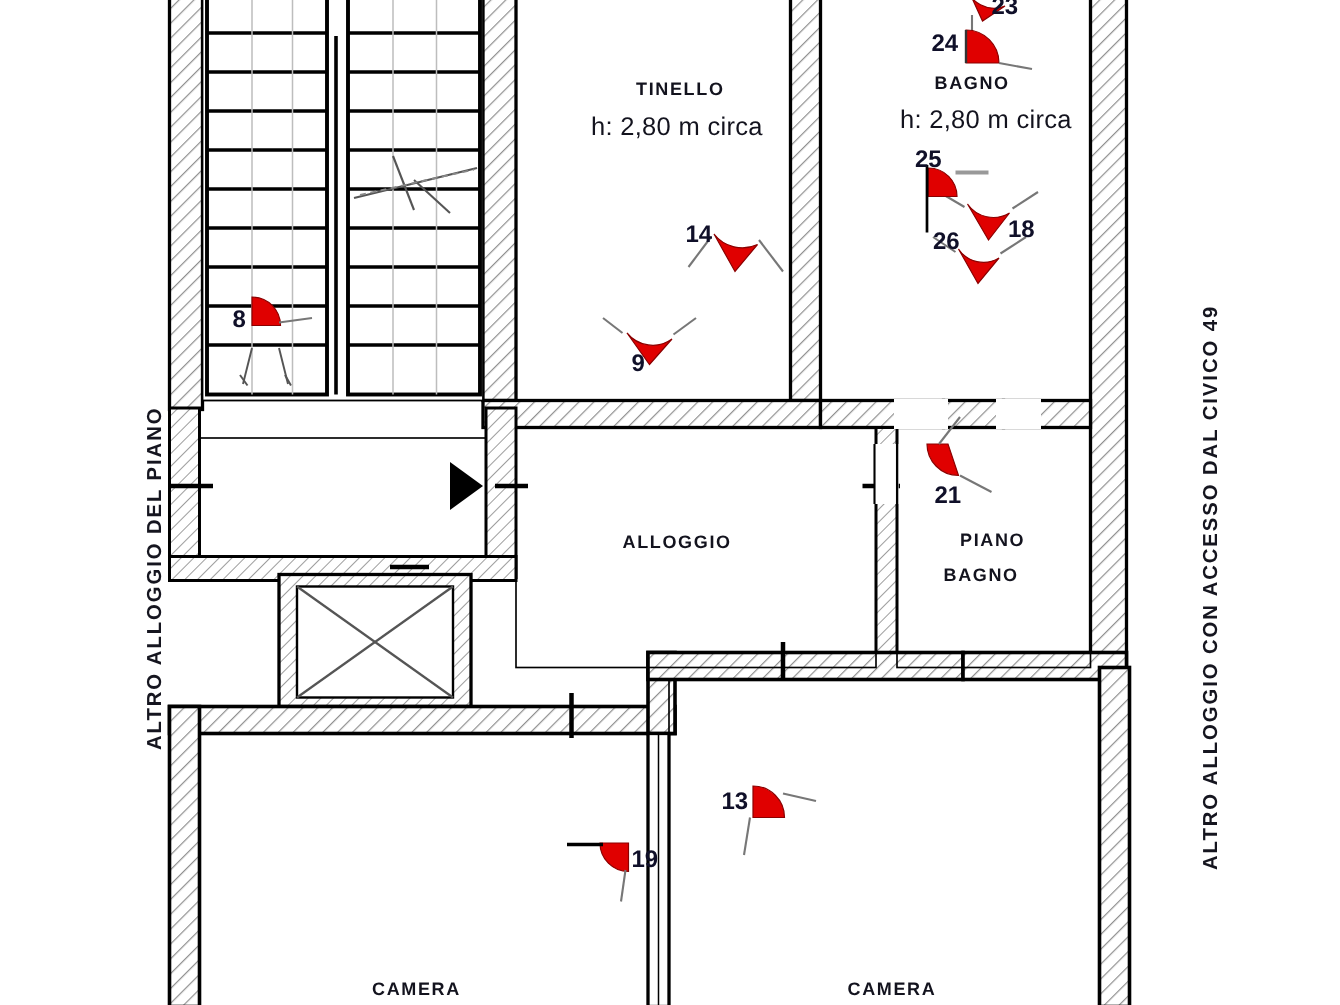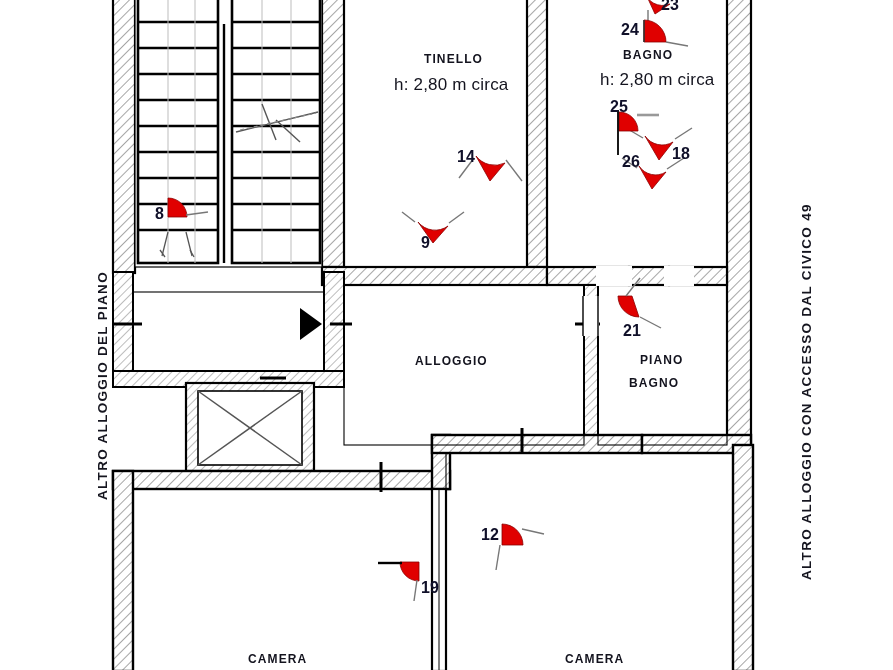--- a/index.html
+++ b/index.html
@@ -268,22 +268,22 @@
 
   <div class="lbl room-name" style="left:248px; top:652px;">CAMERA</div>
   <div class="lbl room-name" style="left:565px; top:652px;">CAMERA</div>
 
   <div class="lbl side-note side-left" style="left:95px; top:500px;">ALTRO ALLOGGIO DEL PIANO</div>
   <div class="lbl side-note side-right" style="left:799px; top:580px;">ALTRO ALLOGGIO CON ACCESSO DAL CIVICO 49</div>
 
   <div class="lbl marker-num" style="left:155px; top:205px;">8</div>
   <div class="lbl marker-num" style="left:421px; top:234px;">9</div>
   <div class="lbl marker-num" style="left:457px; top:148px;text-align:right;">14</div>
-  <div class="lbl marker-num" style="left:481px; top:526px;">12</div>
-  <div class="lbl marker-num" style="left:421px; top:579px;">19</div>
+  <div class="lbl marker-num" style="left:481px; top:526px;">13</div>
+  <div class="lbl marker-num" style="left:421px; top:565px;">19</div>
   <div class="lbl marker-num" style="left:612px; top:322px;margin-left:11px;">21</div>
   <div class="lbl marker-num" style="left:672px; top:145px;">18</div>
   <div class="lbl marker-num" style="left:661px; top:-4px;">23</div>
   <div class="lbl marker-num" style="left:621px; top:21px;">24</div>
   <div class="lbl marker-num" style="left:610px; top:98px;text-align:center;">25</div>
   <div class="lbl marker-num" style="left:622px; top:153px;">26</div>
 
 </div>
 
 </body></html>

